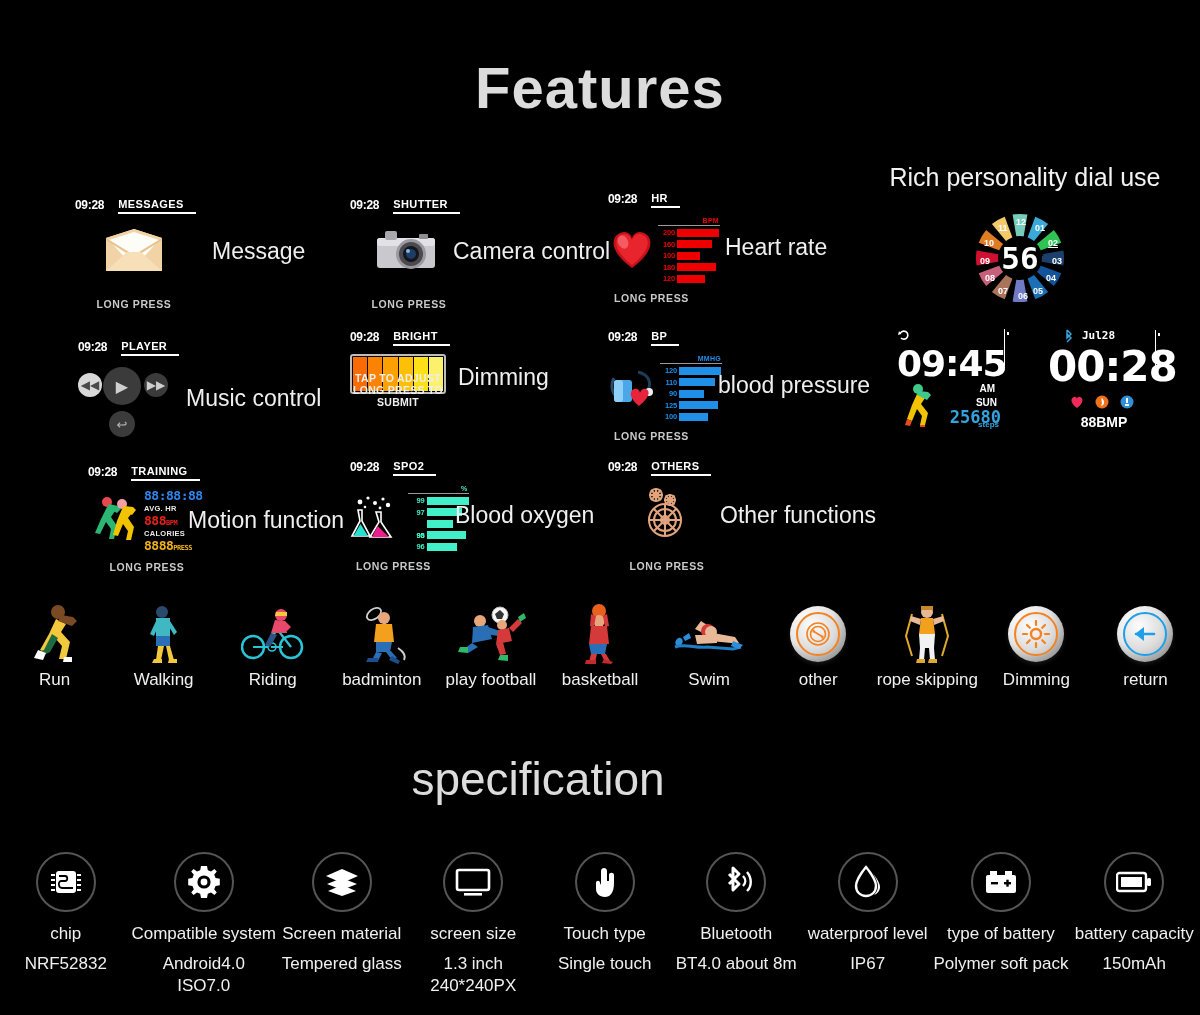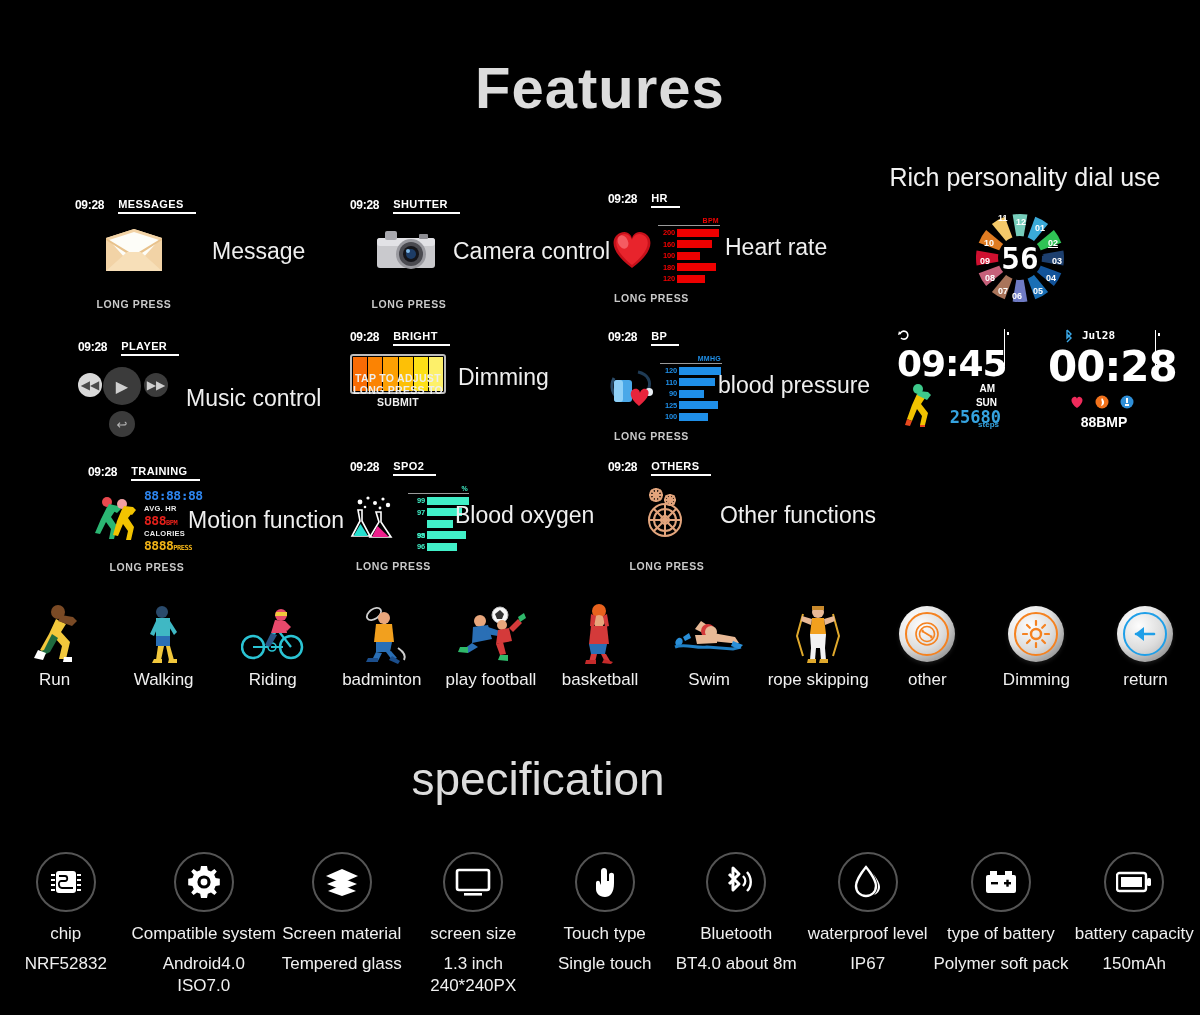--- a/index.html
+++ b/index.html
@@ -356,21 +356,21 @@
   </div>
   <div class="f-label" style="left:100px; top:42px;">Motion function</div>
 </div>
 
 <div class="feature" style="left:350px; top:460px;">
   <div class="f-screen">
     <div class="f-topbar">
       <span class="f-time">09:28</span>
       <span class="f-mode">SPO2</span>
     </div>
-    <div class="f-body" style="top:22px; justify-content:flex-start; gap:8px;">
+    <div class="f-body" style="top:22px; justify-content:center; gap:8px;">
       <div class="gfx">
         <svg width="50" height="44" viewBox="0 0 50 44">
           <circle cx="10" cy="7" r="2.4" fill="#fff"></circle>
             <circle cx="18" cy="3" r="1.6" fill="#fff"></circle>
           <circle cx="25" cy="8" r="2" fill="#fff"></circle>
             <circle cx="33" cy="4" r="1.6" fill="#fff"></circle>
           <circle cx="38" cy="10" r="2.2" fill="#fff"></circle>
             <circle cx="30" cy="13" r="1.4" fill="#fff"></circle>
           <circle cx="15" cy="12" r="1.3" fill="#fff"></circle>
           <path d="M8 15 L12 15 L12 26 L20 41 L2 41 L10 26 Z" fill="none" stroke="#fff" stroke-width="1.6"></path>
@@ -456,26 +456,26 @@
       <path d="M68 44 L74 47 L68 50 Z" fill="#000"></path>
     </g>
   </svg>
   <div class="dial-center">56</div>
   <div class="dialnum" style="left:46px; top:9px;">12</div>
   <div class="dialnum" style="left:65px; top:15px;">01</div>
   <div class="dialnum" style="left:78px; top:30px;text-decoration:underline;">02</div>
   <div class="dialnum" style="left:82px; top:48px;">03</div>
   <div class="dialnum" style="left:76px; top:65px;">04</div>
   <div class="dialnum" style="left:63px; top:78px;text-align:center;">05</div>
-  <div class="dialnum" style="left:42px; top:83px;">06</div>
+  <div class="dialnum" style="left:48px; top:83px;">06</div>
   <div class="dialnum" style="left:28px; top:78px;">07</div>
   <div class="dialnum" style="left:15px; top:65px;">08</div>
   <div class="dialnum" style="left:10px; top:48px;">09</div>
   <div class="dialnum" style="left:14px; top:30px;">10</div>
-  <div class="dialnum" style="left:28px; top:5px;">11</div>
+  <div class="dialnum" style="left:28px; top:15px;">11</div>
 </div>
 
 <div class="wf wf2">
   <div style="position:absolute; left:4px; top:2px;">
     <svg width="14" height="14" viewBox="0 0 14 14">
         <path d="M3 5 A4 4 0 1 1 4 9" stroke="#fff" stroke-width="1.6" fill="none"></path>
         <path d="M2 2 L4 5 L1 6Z" fill="#fff"></path>
       </svg>
   </div>
   <div style="position:absolute; right:4px; top:3px;">
@@ -649,52 +649,52 @@
         <path d="M2 36 C12 32 24 38 34 36 L60 38 L68 36" stroke="#1f7fc4" stroke-width="3" fill="none"></path>
         <path d="M10 26 L16 22 L18 27 L12 30Z" fill="#2a8fd8"></path>
         <path d="M60 30 L70 34 L66 38 L58 35Z" fill="#2a8fd8"></path>
       </svg>
     </div>
     <div class="sport-lbl">Swim</div>
   </div>
 
   <div class="sport">
     <div class="sport-gfx">
+      <div class="ctrl-btn">
+        <div class="ctrl-inner" style="border-color:#f58220;">
+          <svg width="26" height="26" viewBox="0 0 26 26">
+            <circle cx="13" cy="13" r="11" fill="none" stroke="#f58220" stroke-width="1.6"></circle>
+            <circle cx="13" cy="13" r="7.5" fill="none" stroke="#f58220" stroke-width="1.6"></circle>
+            <path d="M8 10 L18 16" stroke="#f58220" stroke-width="1.8"></path>
+            <path d="M7 8 L10 9 L8 12Z" fill="#f58220"></path>
+            <path d="M19 18 L16 17 L18 14Z" fill="#f58220"></path>
+          </svg>
+        </div>
+      </div>
+    </div>
+    <div class="sport-lbl">other</div>
+  </div>
+
+  <div class="sport">
+    <div class="sport-gfx">
       <svg width="50" height="60" viewBox="0 0 50 60">
         <path d="M10 10 L4 32 L10 52 M40 10 L46 32 L40 52" stroke="#e0a92c" stroke-width="2" fill="none"></path>
         <circle cx="25" cy="8" r="6" fill="#e8b996"></circle>
         <path d="M19 6 L31 6 L31 2 L19 2 Z" fill="#c8892c"></path>
         <path d="M19 14 L31 14 L33 30 L17 30 Z" fill="#f2a01e"></path>
         <path d="M19 15 L9 12 L8 17 L18 21 Z" fill="#e8b996"></path>
         <path d="M31 15 L41 12 L42 17 L32 21 Z" fill="#e8b996"></path>
         <path d="M17 30 L33 30 L32 44 L18 44 Z" fill="#f2f2f2"></path>
         <path d="M18 44 L17 56 L22 56 L23 44 Z" fill="#f2f2f2"></path>
         <path d="M27 44 L28 56 L33 56 L32 44 Z" fill="#f2f2f2"></path>
         <path d="M15 55 L23 55 L23 59 L14 59 Z" fill="#e0a92c"></path>
         <path d="M27 55 L35 55 L35 59 L26 59 Z" fill="#e0a92c"></path>
       </svg>
     </div>
     <div class="sport-lbl">rope skipping</div>
-  </div>
-
-  <div class="sport">
-    <div class="sport-gfx">
-      <div class="ctrl-btn">
-        <div class="ctrl-inner" style="border-color:#f58220;">
-          <svg width="26" height="26" viewBox="0 0 26 26">
-            <circle cx="13" cy="13" r="11" fill="none" stroke="#f58220" stroke-width="1.6"></circle>
-            <circle cx="13" cy="13" r="7.5" fill="none" stroke="#f58220" stroke-width="1.6"></circle>
-            <path d="M8 10 L18 16" stroke="#f58220" stroke-width="1.8"></path>
-            <path d="M7 8 L10 9 L8 12Z" fill="#f58220"></path>
-            <path d="M19 18 L16 17 L18 14Z" fill="#f58220"></path>
-          </svg>
-        </div>
-      </div>
-    </div>
-    <div class="sport-lbl">other</div>
   </div>
 
 
   <div class="sport">
     <div class="sport-gfx">
       <div class="ctrl-btn">
         <div class="ctrl-inner" style="border-color:#f58220;">
           <svg width="28" height="28" viewBox="0 0 28 28">
             <circle cx="14" cy="14" r="5" fill="none" stroke="#f58220" stroke-width="2.4"></circle>
             <g stroke="#f58220" stroke-width="2.2" stroke-linecap="round">

